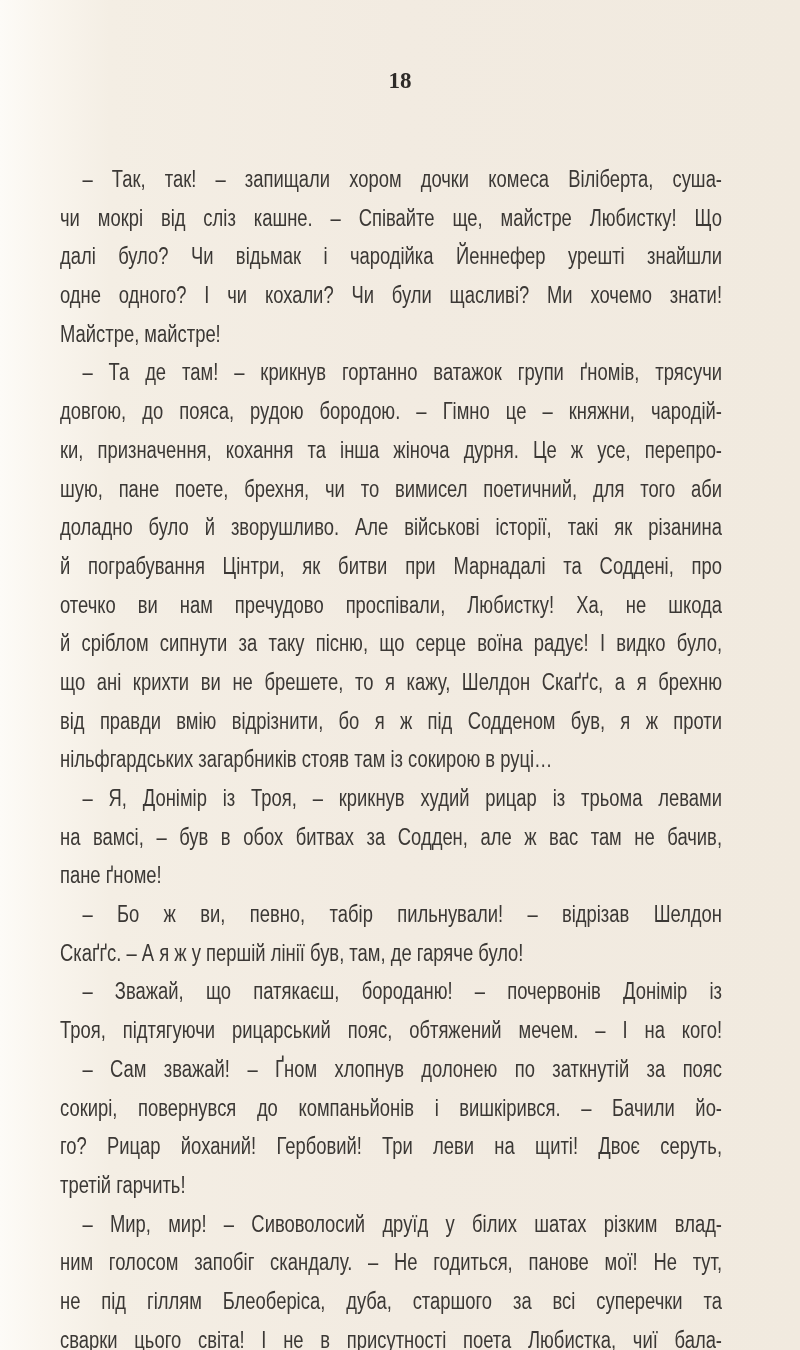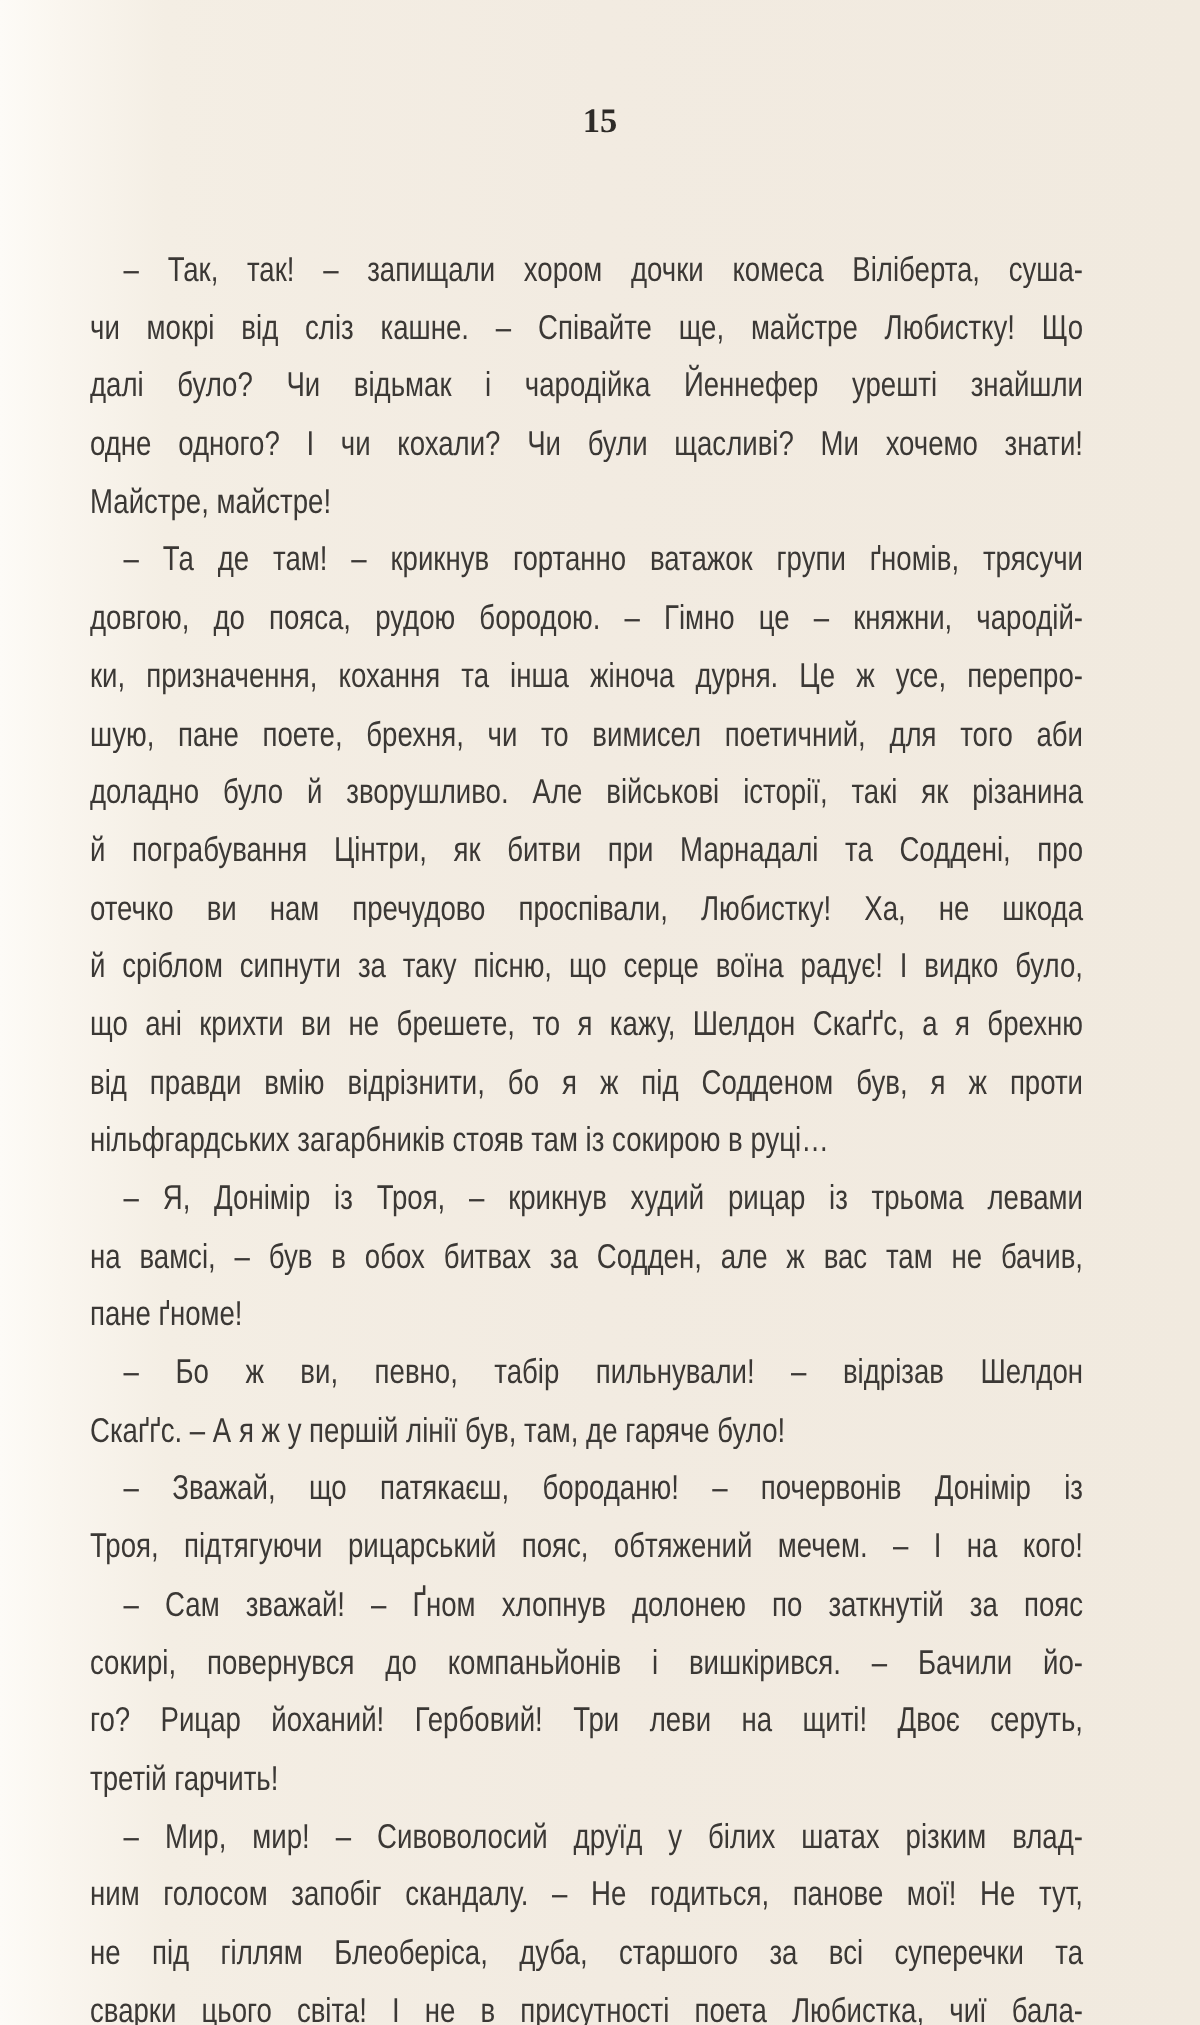--- a/index.html
+++ b/index.html
@@ -57,21 +57,21 @@
     }
     .line.indent {
       padding-left: 28px;
       box-sizing: border-box;
     }
   </style>
 </head>
 <body>
 
 <div class="page">
-  <div class="page-number">15</div>
+  <div class="page-number">18</div>
   <div class="text-block" id="text-block">
       <span class="line justify indent">– Так, так! – запищали хором дочки комеса Віліберта, суша-</span>
       <span class="line justify">чи мокрі від сліз кашне. – Співайте ще, майстре Любистку! Що</span>
       <span class="line justify">далі було? Чи відьмак і чародійка Йеннефер урешті знайшли</span>
       <span class="line justify">одне одного? І чи кохали? Чи були щасливі? Ми хочемо знати!</span>
       <span class="line">Майстре, майстре!</span>
       <span class="line justify indent">– Та де там! – крикнув гортанно ватажок групи ґномів, трясучи</span>
       <span class="line justify">довгою, до пояса, рудою бородою. – Гімно це – княжни, чародій-</span>
       <span class="line justify">ки, призначення, кохання та інша жіноча дурня. Це ж усе, перепро-</span>
       <span class="line justify">шую, пане поете, брехня, чи то вимисел поетичний, для того аби</span>

